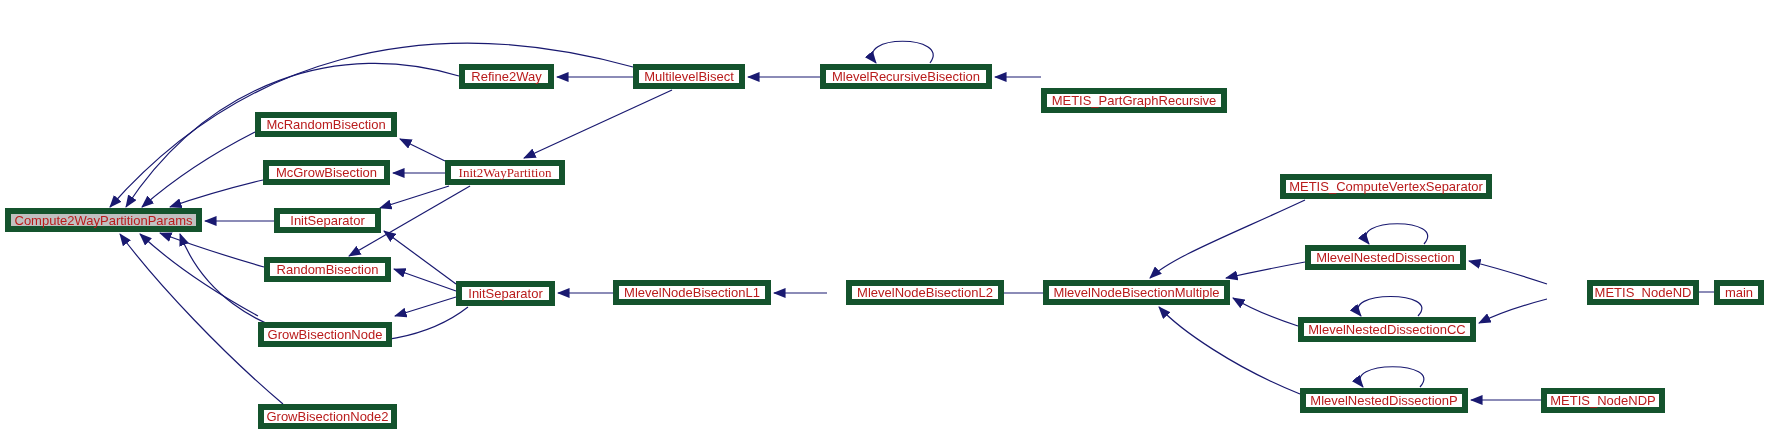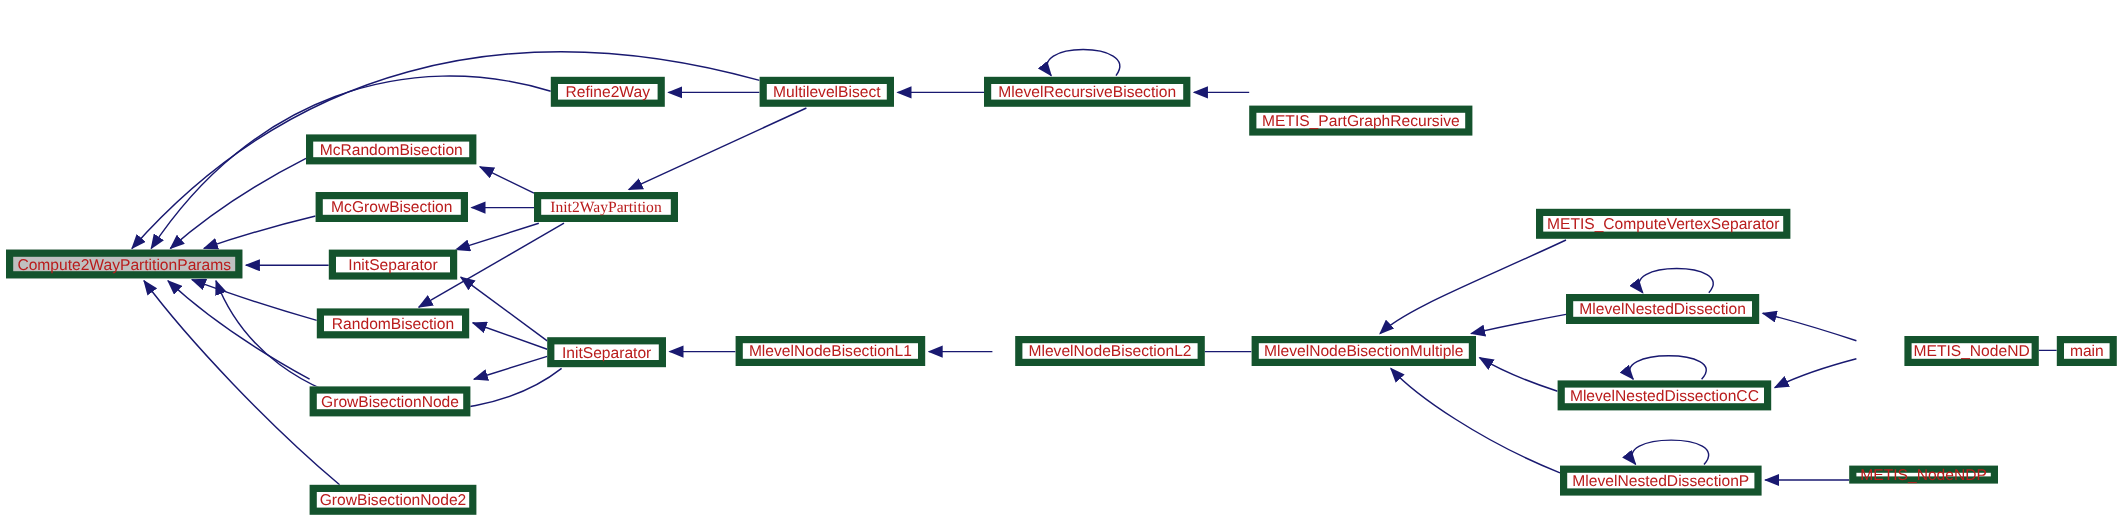--- a/index.html
+++ b/index.html
@@ -90,15 +90,15 @@
       <div class="node" style="left: 456px; top: 281px; width: 99px; height: 25px;">InitSeparator</div>
       <div class="node" style="left: 613px; top: 280px; width: 158px; height: 25px;">MlevelNodeBisectionL1</div>
       <div class="node" style="left: 827px; top: 280px; width: 158px; height: 25px; margin-left: 19px;">MlevelNodeBisectionL2</div>
       <div class="node" style="left: 1043px; top: 280px; width: 187px; height: 25px;">MlevelNodeBisectionMultiple</div>
       <div class="node" style="left: 1280px; top: 174px; width: 212px; height: 25px;">METIS_ComputeVertexSeparator</div>
       <div class="node" style="left: 1305px; top: 245px; width: 161px; height: 25px;">MlevelNestedDissection</div>
       <div class="node" style="left: 1298px; top: 317px; width: 178px; height: 25px;">MlevelNestedDissectionCC</div>
       <div class="node" style="left: 1300px; top: 388px; width: 168px; height: 25px;">MlevelNestedDissectionP</div>
       <div class="node" style="left: 1547px; top: 280px; width: 112px; height: 25px; margin-left: 40px;">METIS_NodeND</div>
       <div class="node" style="left: 1714px; top: 280px; width: 50px; height: 25px;">main</div>
-      <div class="node" style="left: 1541px; top: 388px; width: 124px; height: 15px;">METIS_NodeNDP</div>
+      <div class="node" style="left: 1541px; top: 388px; width: 124px; height: 25px;">METIS_NodeNDP</div>
     </div>
 </div>
 
 </body></html>

